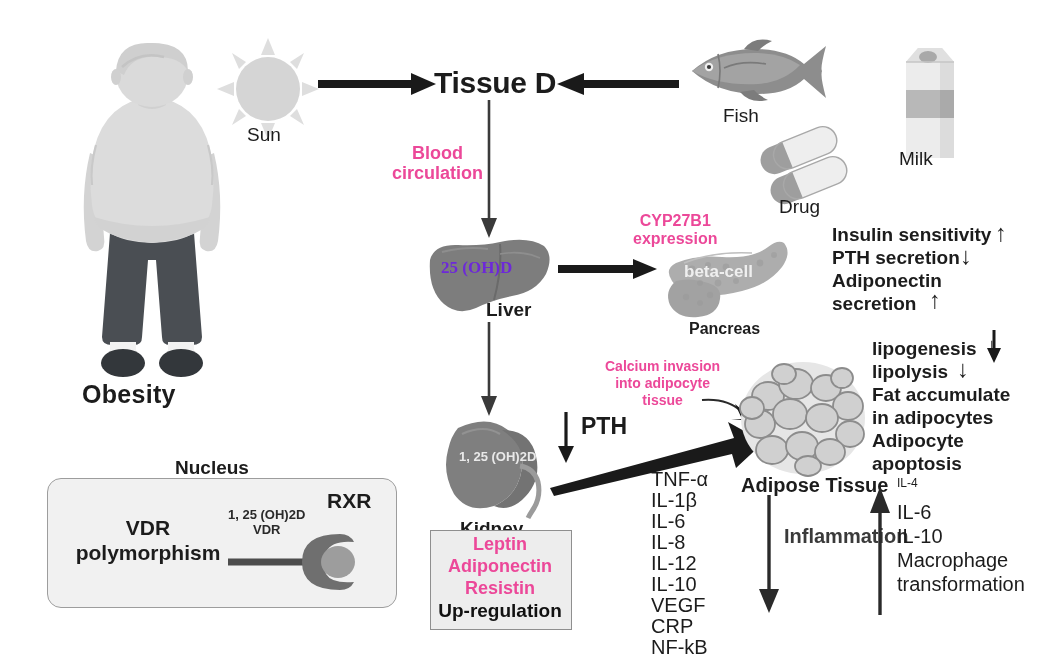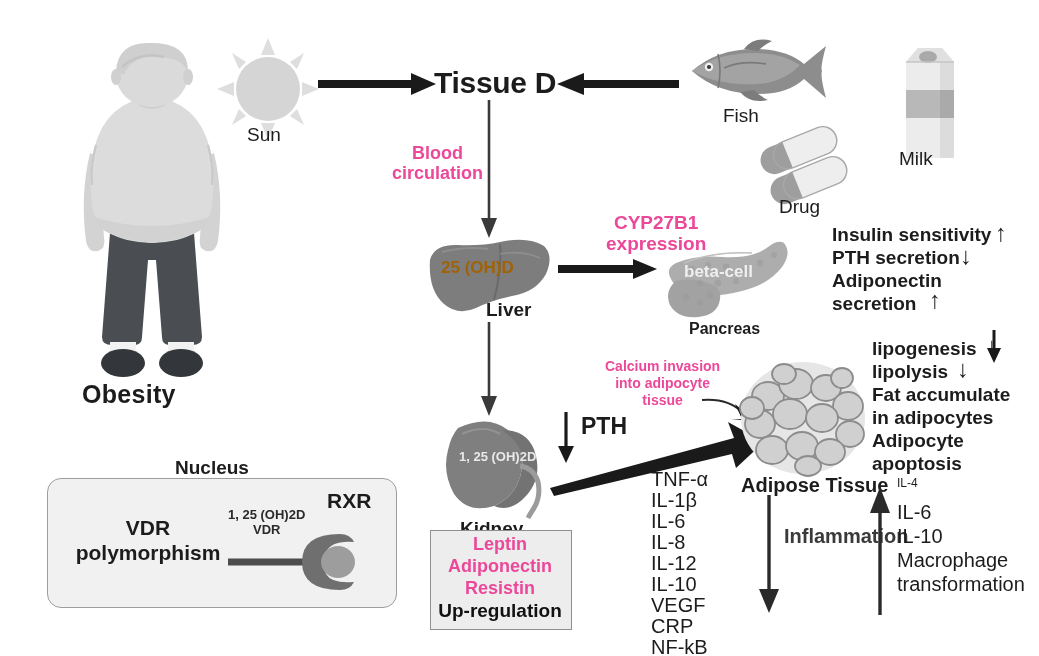--- a/index.html
+++ b/index.html
@@ -19,21 +19,21 @@
   }
   .abs { position: absolute; }
   .lbl {
     position: absolute;
     color: #1c1c1c;
     white-space: pre;
     line-height: 1.12;
   }
   .bold { font-weight: bold; }
   .gray { color: #ec4899; }
-  .white { color: #a16207; }
+  .white { color: #6d28d9; font-family: Liberation Serif, serif; }
   svg { display: block; overflow: visible; }
 </style>
 </head>
 <body>
 
 <div id="figure">
 
   <div class="abs" style="left:62px; top:45px;">
     <svg width="180" height="340" viewBox="0 0 180 340">
 
@@ -163,21 +163,21 @@
   </div>
   <div class="lbl white bold" style="left:441px; top:258px; font-size:17px;">25 (OH)D</div>
   <div class="lbl bold" style="left:486px; top:299px; font-size:19px;">Liver</div>
 
   <div class="abs" style="left:558px; top:256px;">
     <svg width="100" height="26" viewBox="0 0 100 26">
       <line x1="0" y1="13" x2="78" y2="13" stroke="#1a1a1a" stroke-width="8"></line>
       <polygon points="99,13 75,3 75,23" fill="#1a1a1a"></polygon>
     </svg>
   </div>
-  <div class="lbl gray bold" style="left:606px; top:212px; font-size:19px; text-align:center;"><span>CYP27B1
+  <div class="lbl gray bold" style="left:633px; top:212px; font-size:16px; text-align:center;"><span>CYP27B1
 expression</span></div>
 
   <div class="abs" style="left:656px; top:237px;">
     <svg width="136" height="86" viewBox="0 0 136 86">
       <path d="M128 6 Q136 16 126 30 Q112 48 86 54 Q62 60 44 58 Q24 56 16 44 Q8 32 20 26 Q40 18 66 20 Q96 22 112 10 Q122 2 128 6 Z" fill="#adadad"></path>
       <path d="M20 44 Q8 54 14 68 Q22 82 42 80 Q62 78 64 62 Q66 50 52 46 Q34 40 20 44 Z" fill="#a2a2a2"></path>
       <g fill="#9a9a9a" opacity="0.55">
         <circle cx="36" cy="32" r="3.4"></circle>
           <circle cx="52" cy="28" r="3"></circle>
           <circle cx="70" cy="30" r="3.4"></circle>

